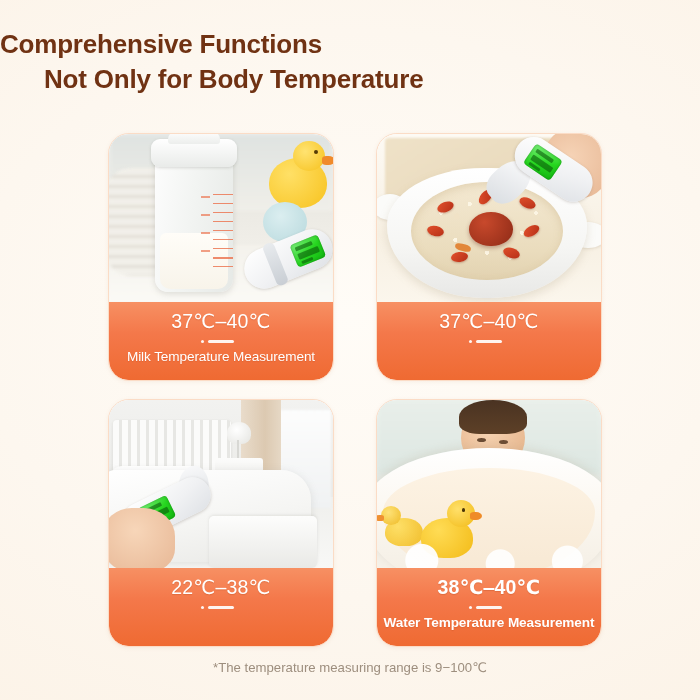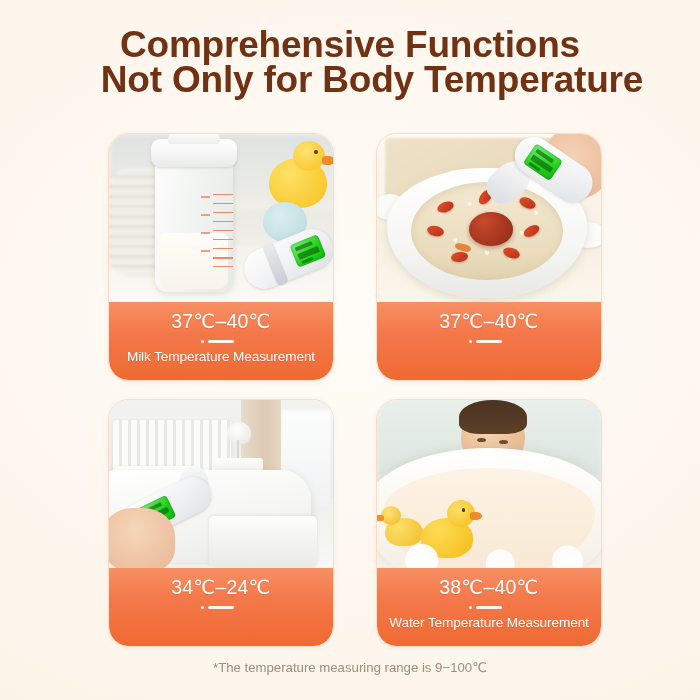--- a/index.html
+++ b/index.html
@@ -11,24 +11,23 @@
   }
   #page{
     position:relative;width:700px;height:700px;
     background:
       radial-gradient(120% 90% at 50% 45%, #fffcf7 0%, #fdf7ef 45%, #fbf0e2 100%);
   }
 
   
   .headline{
     position:absolute;left:0;right:0;top:27px;
-    text-align:center;
     color:#703213;
     font-weight:bold;
-    font-size:37px;
+    font-size:26px;
     line-height:35px;
     letter-spacing:-0.2px;
   }
   .headline .l2{display:block;margin-left:44px;}
 
   
   .grid{
     position:absolute;left:108px;top:133px;
     width:492px;height:512px;
   }
@@ -37,21 +36,21 @@
     width:224px;height:246px;
     border-radius:21px;
     background:#ffffff;
     border:1.5px solid #fbdcc6;
     box-shadow:0 1px 4px rgba(190,130,90,.10);
     overflow:hidden;
   }
   .card.c1{left:0;top:0;}
   .card.c2{left:268px;top:0;}
   .card.c3{left:0;top:266px;}
-  .card.c4{left:268px;top:266px;}
+  .card.c4{left:268px;top:266px;font-weight:bold;}
 
   .photo{
     position:absolute;left:0;right:0;top:0;height:168px;
     overflow:hidden;
   }
 
   
   .banner{
     position:absolute;left:0;right:0;bottom:0;height:78px;
     background:linear-gradient(180deg,#f79063 0%,#f4784a 40%,#ef6a32 100%);
@@ -379,21 +378,21 @@
             <div class="lcd">
                 <i></i>
                 <i></i>
                 <i></i>
               </div>
           </div>
           <div class="hand"></div>
         </div>
       </div>
       <div class="banner">
-        <div class="temp">34℃‒24℃</div>
+        <div class="temp">22℃‒38℃</div>
         <div class="divider"></div>
       </div>
     </div>
 
     <div class="card c4">
       <div class="photo">
         <div class="sc-bath">
           <div class="bgwall"></div>
           <div class="baby">
             <div class="armL"></div>

